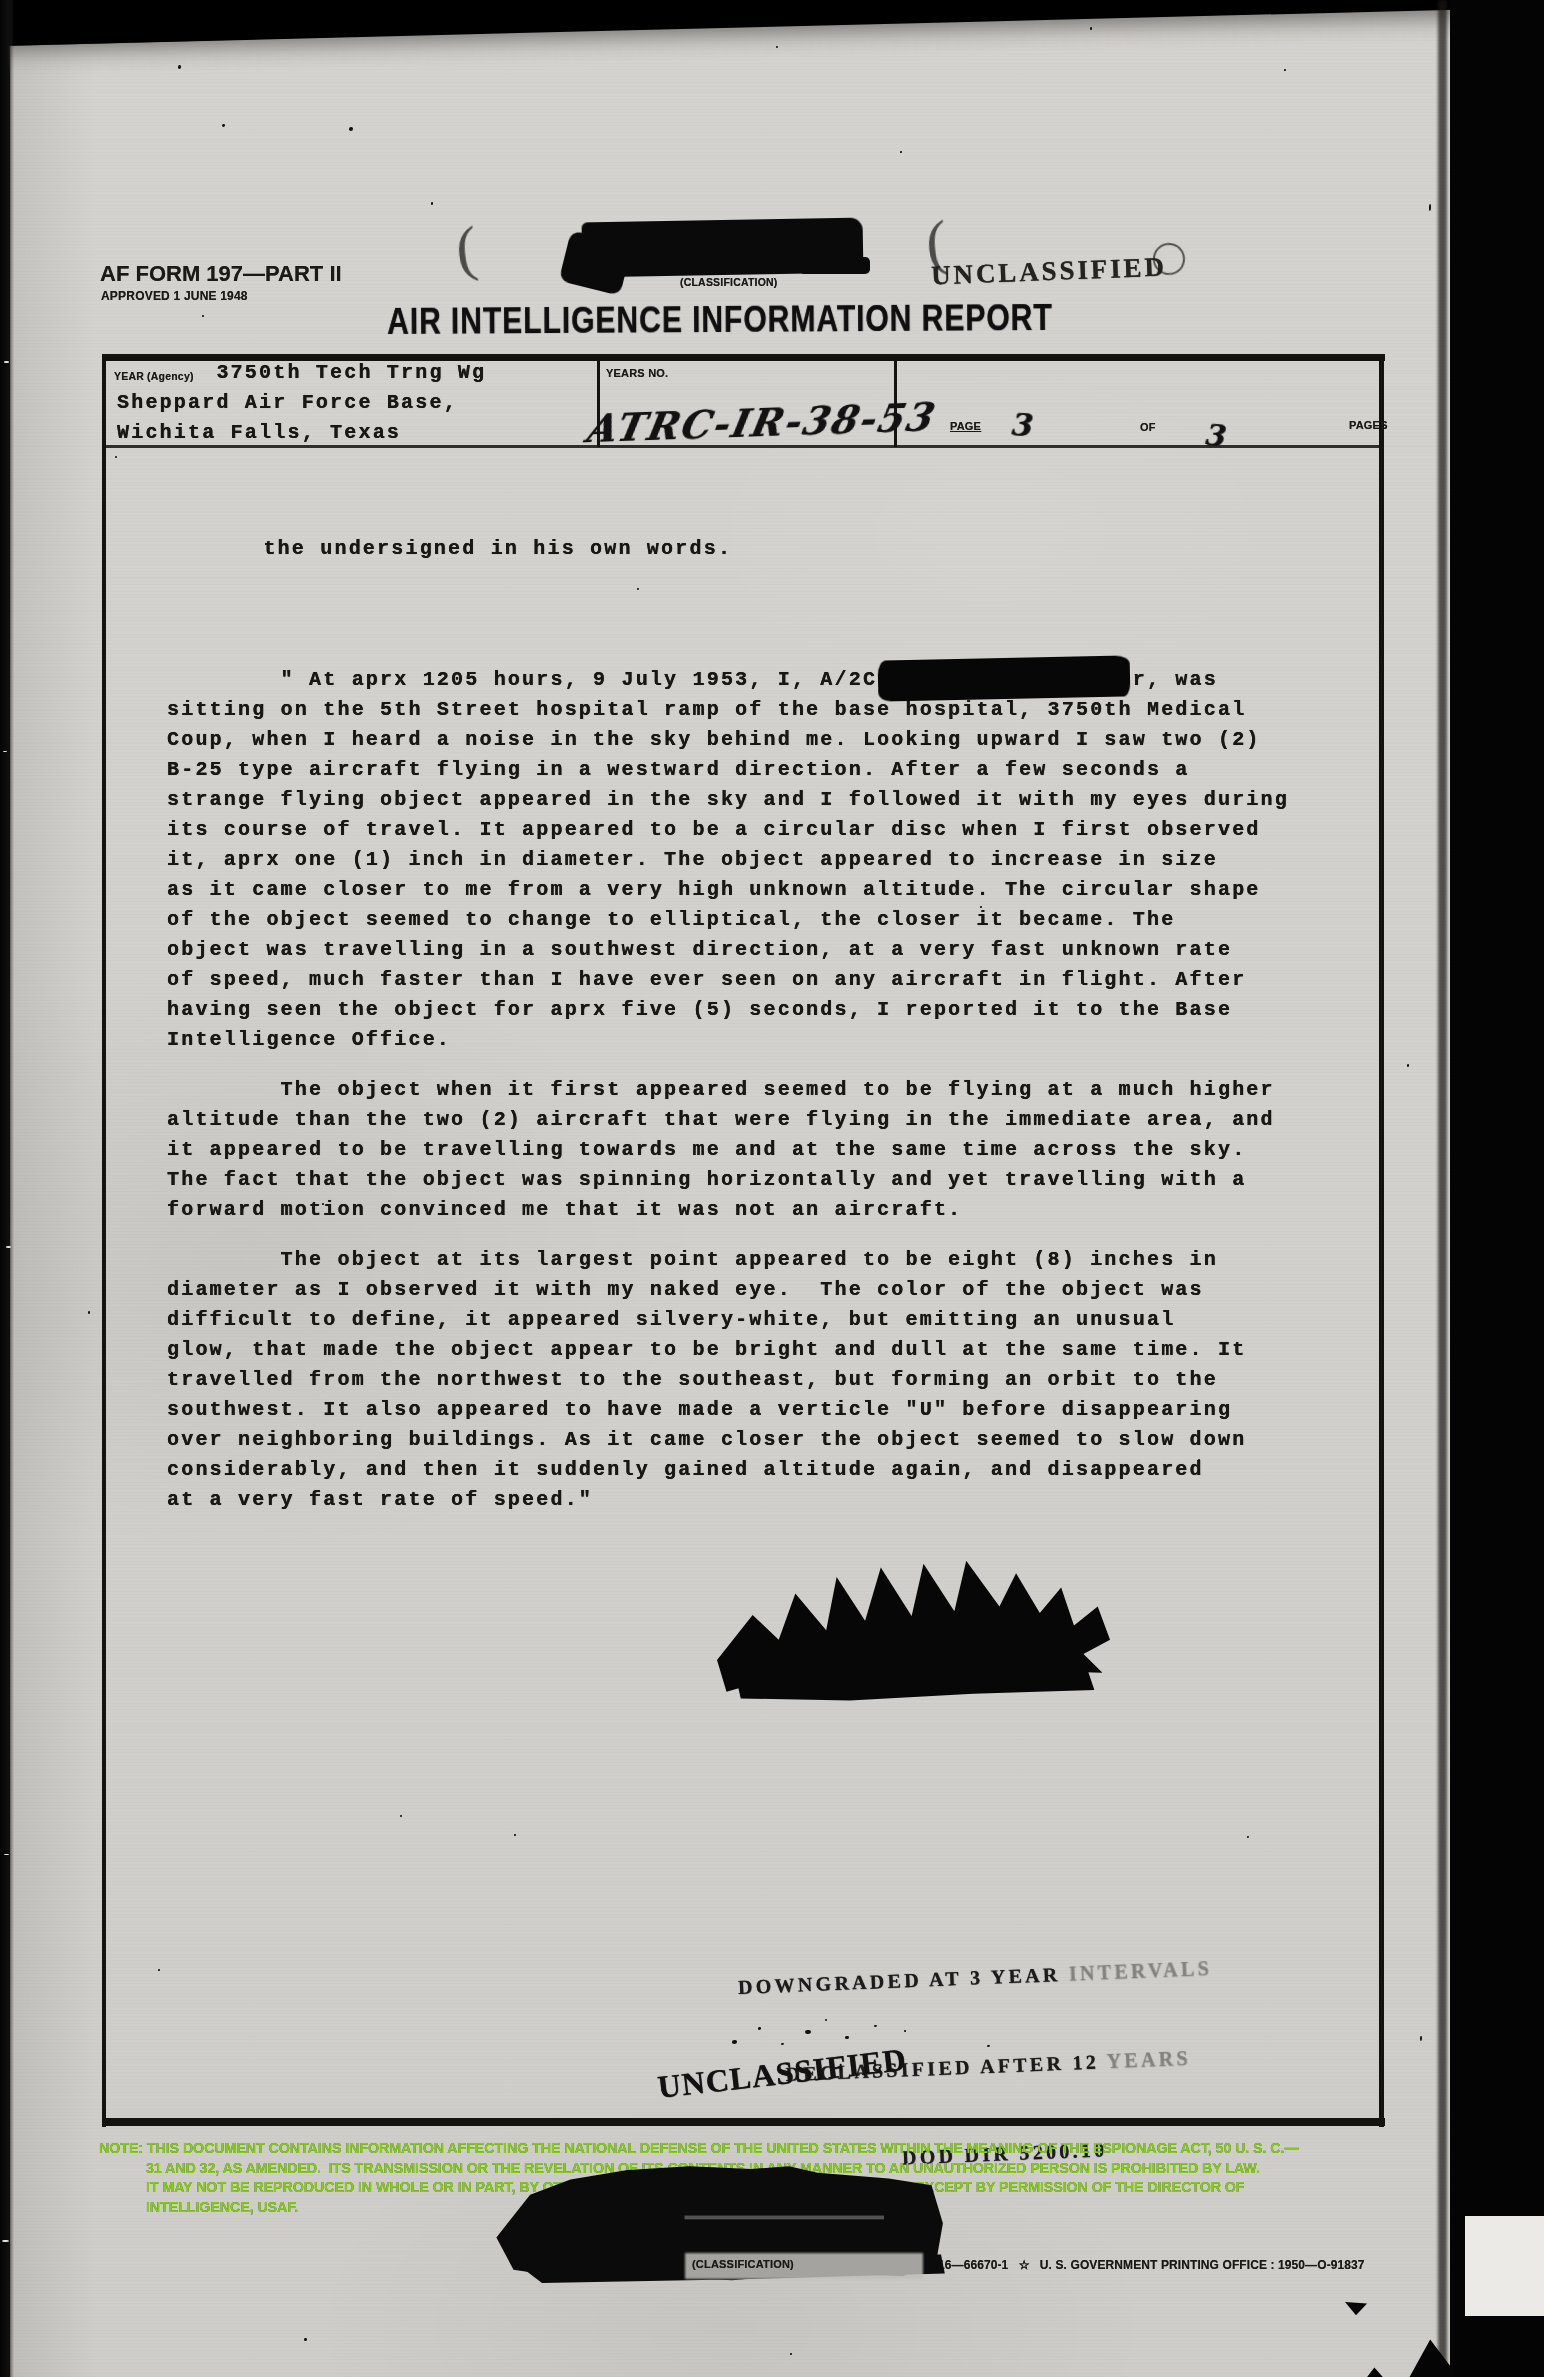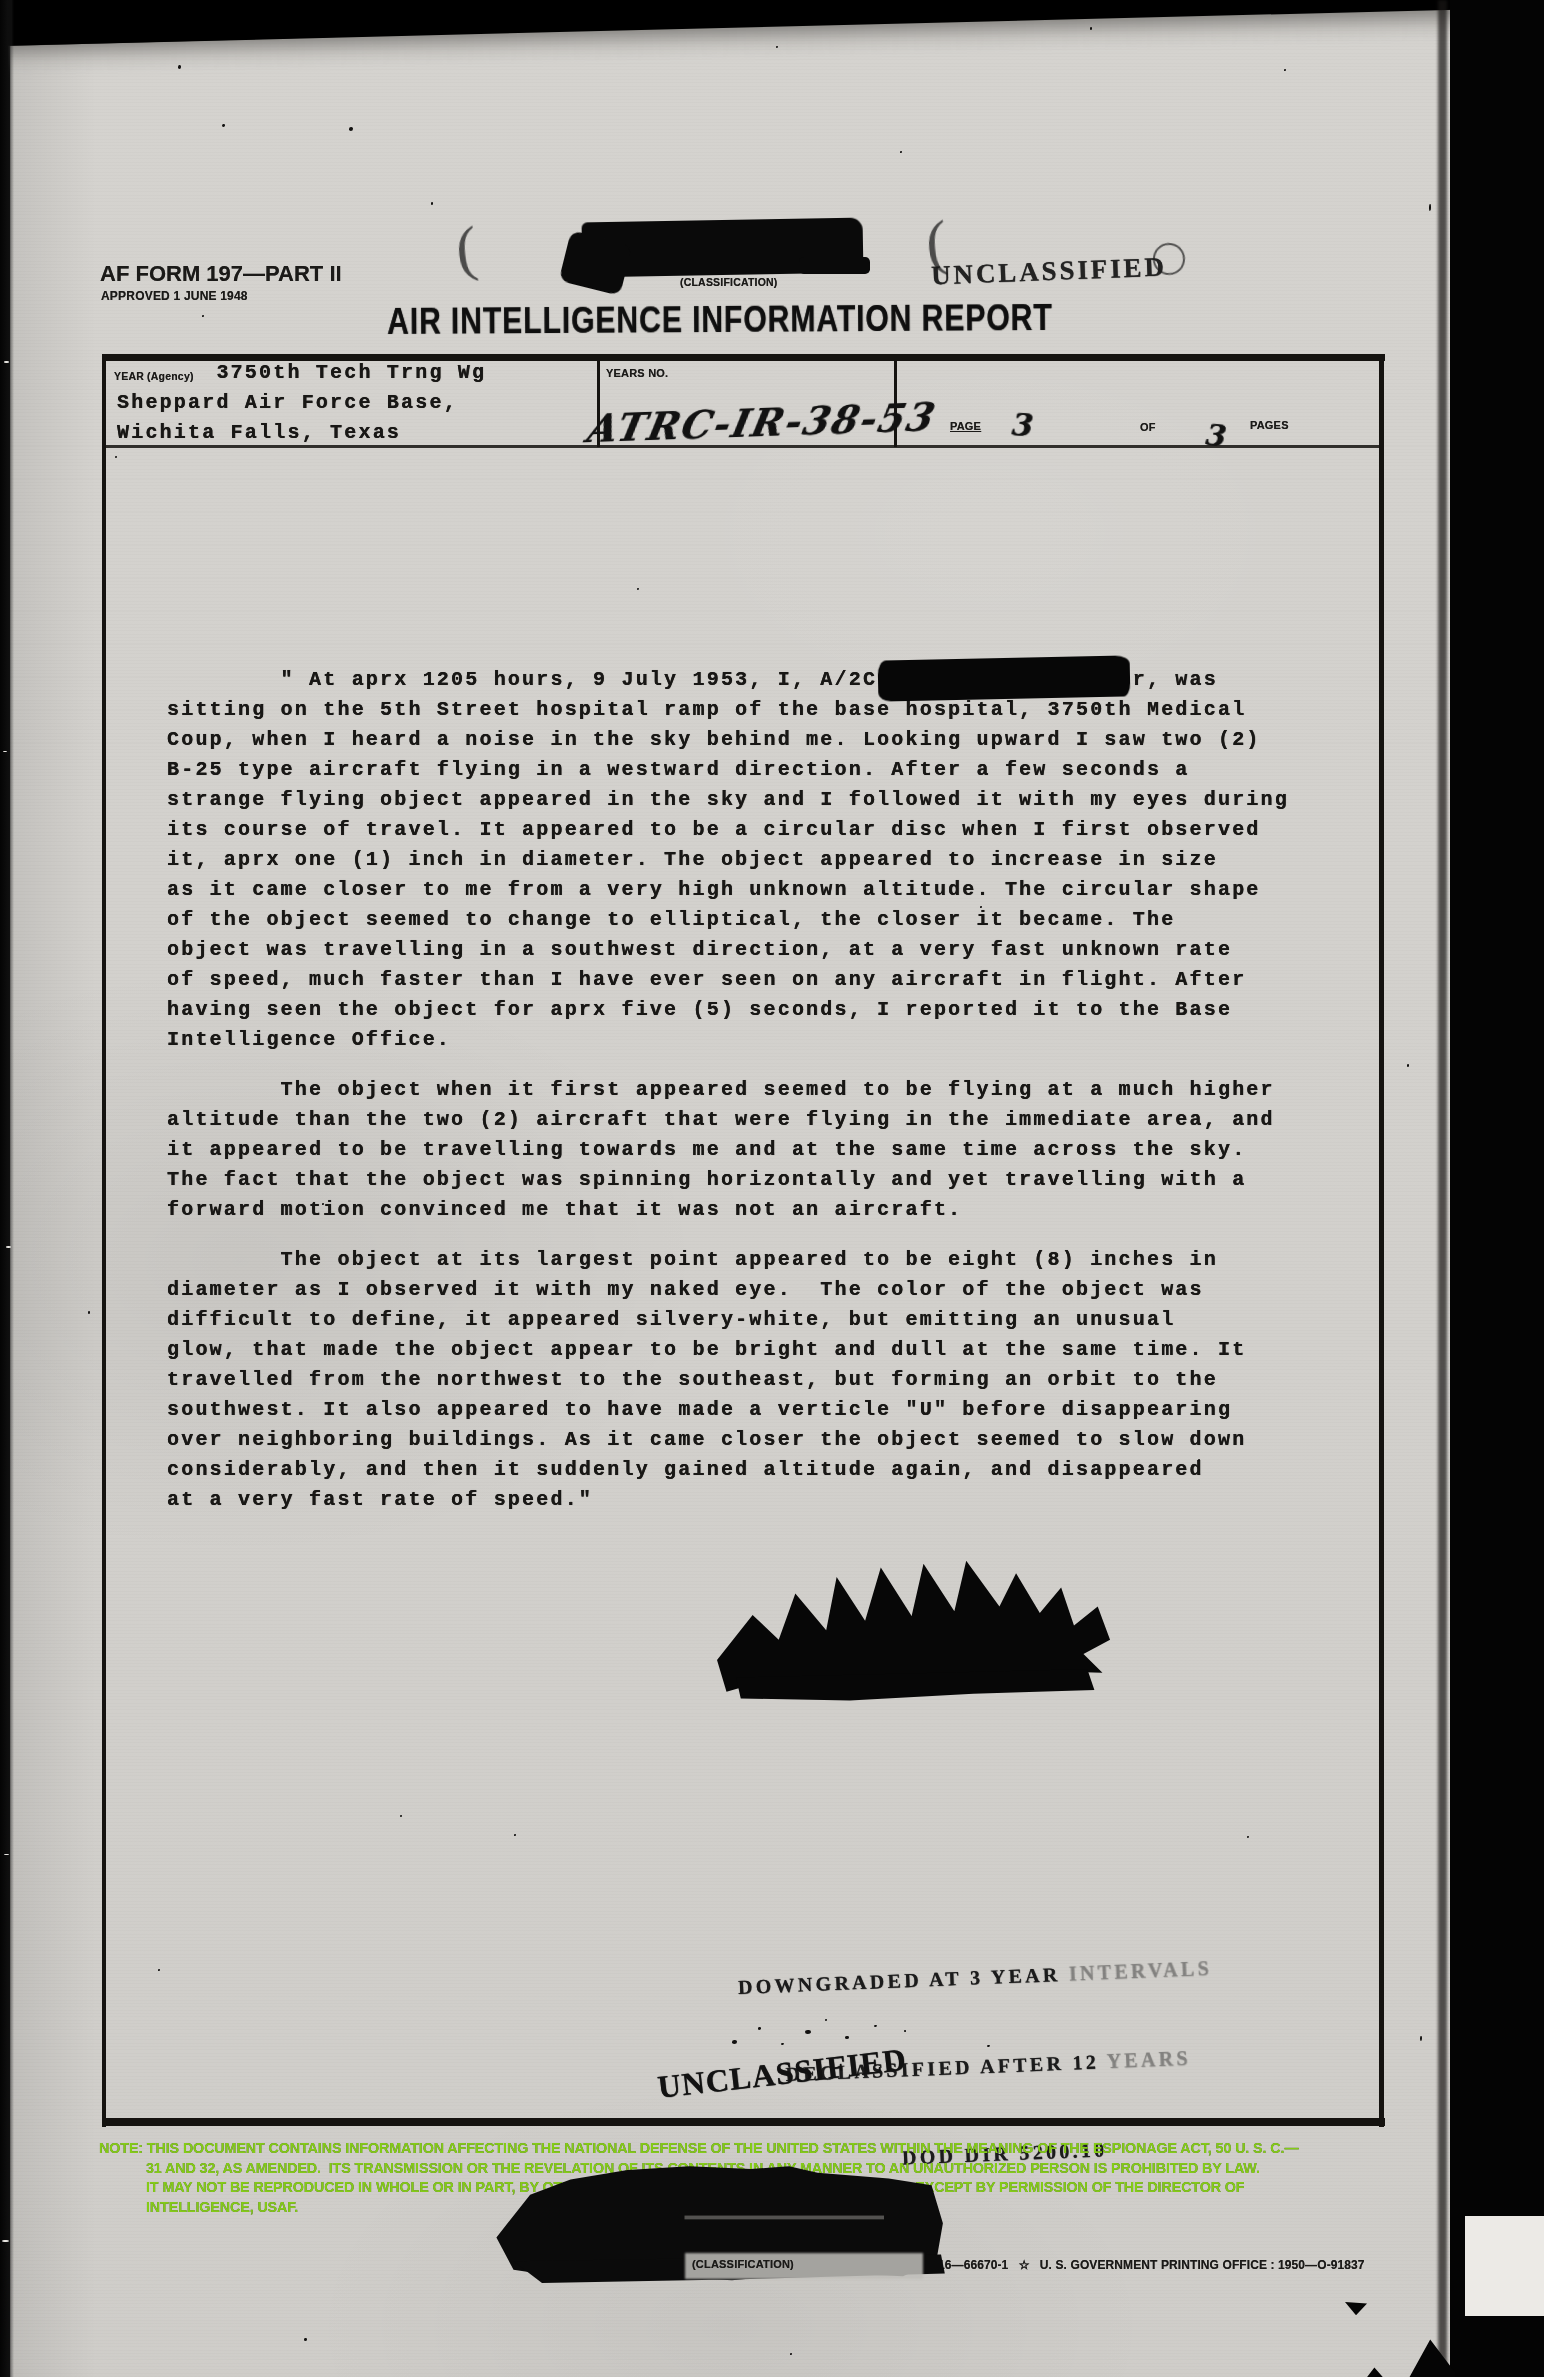--- a/index.html
+++ b/index.html
@@ -113,24 +113,24 @@
   <div class="label" style="left:114px;top:370px;font-size:10.5px;">YEAR (Agency)</div>
   <div class="typed-block" style="left:117px;top:358px;">
     <div><div>       3750th Tech Trng Wg</div><div>Sheppard Air Force Base,</div><div>Wichita Falls, Texas</div></div>
   </div>
   <div class="label" style="left:606px;top:367px;">YEARS NO.</div>
   <div class="hand" style="left:590px;top:400px;font-size:38px;letter-spacing:1.9px;transform:skewX(-14deg) rotate(-2deg);">ATRC-IR-38-53</div>
   <div class="label" style="left:950px;top:420px;text-decoration:underline;">PAGE</div>
   <div class="hand" style="left:1012px;top:407px;font-size:31px;transform:rotate(4deg);">3</div>
   <div class="label" style="left:1140px;top:421px;">OF</div>
   <div class="hand" style="left:1206px;top:418px;font-size:29.5px;transform:rotate(6deg);">3</div>
-  <div class="label" style="left:1250px;top:419px;">PAGES</div>
+  <div class="label" style="left:1349px;top:419px;">PAGES</div>
 
   <div class="typed-block" style="left:164px;top:534px;">
-    <div></div>
+    <div><div>       the undersigned in his own words.</div></div>
   </div>
 
   <div class="typed-block" style="left:167px;top:665px;">
     <div class="tline"><span>        " At aprx 1205 hours, 9 July 1953, I, A/2C </span><span>                 r, was</span><span class="name-redact"></span></div>
     <div><div>sitting on the 5th Street hospital ramp of the base hospital, 3750th Medical</div><div>Coup, when I heard a noise in the sky behind me. Looking upward I saw two (2)</div><div>B-25 type aircraft flying in a westward direction. After a few seconds a</div><div>strange flying object appeared in the sky and I followed it with my eyes during</div><div>its course of travel. It appeared to be a circular disc when I first observed</div><div>it, aprx one (1) inch in diameter. The object appeared to increase in size</div><div>as it came closer to me from a very high unknown altitude. The circular shape</div><div>of the object seemed to change to elliptical, the closer it became. The</div><div>object was travelling in a southwest direction, at a very fast unknown rate</div><div>of speed, much faster than I have ever seen on any aircraft in flight. After</div><div>having seen the object for aprx five (5) seconds, I reported it to the Base</div><div>Intelligence Office.</div></div>
   </div>
 
   <div class="typed-block" style="left:167px;top:1075px;">
     <div><div>        The object when it first appeared seemed to be flying at a much higher</div><div>altitude than the two (2) aircraft that were flying in the immediate area, and</div><div>it appeared to be travelling towards me and at the same time across the sky.</div><div>The fact that the object was spinning horizontally and yet travelling with a</div><div>forward motion convinced me that it was not an aircraft.</div></div>
   </div>

